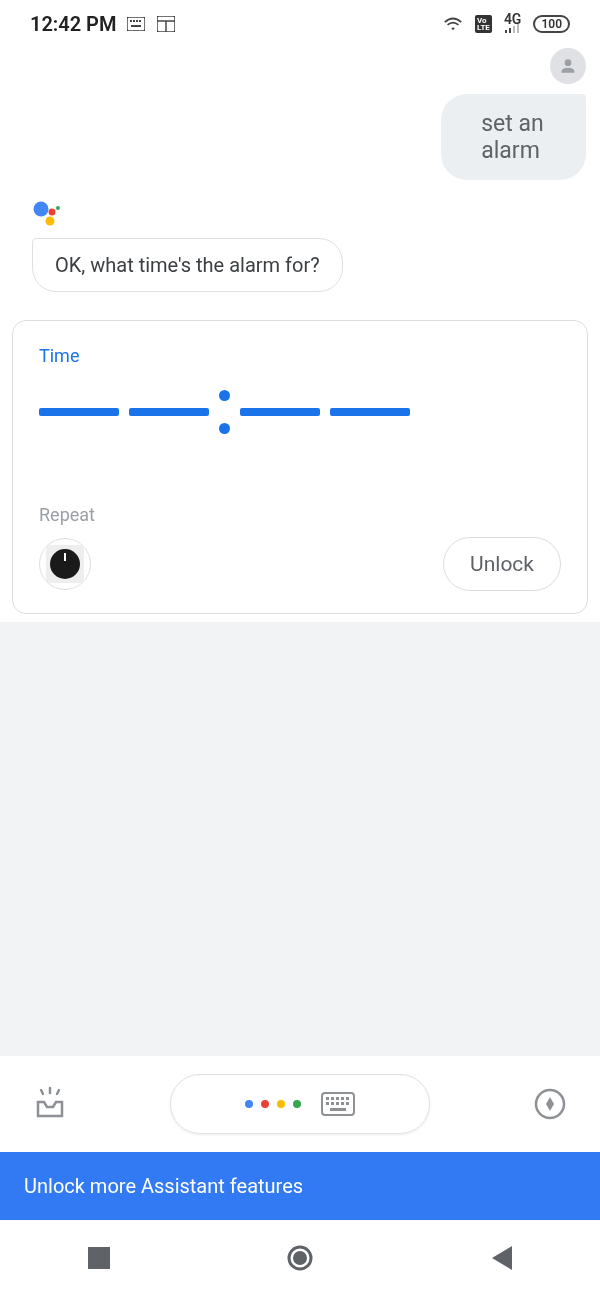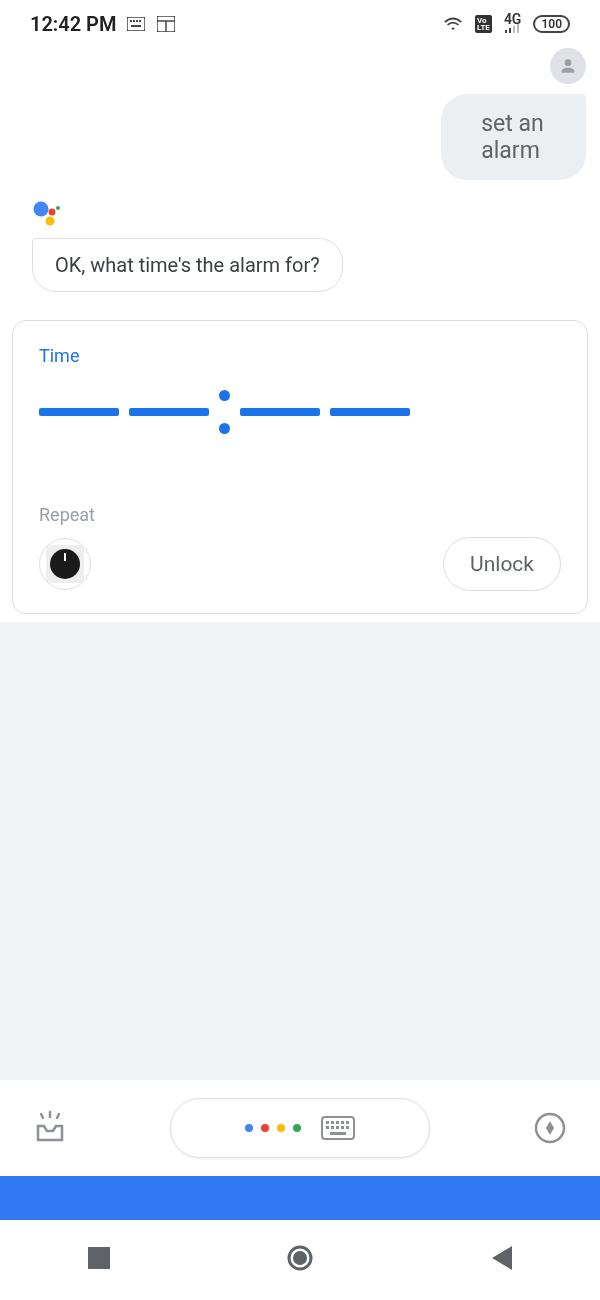--- a/index.html
+++ b/index.html
@@ -192,20 +192,21 @@
   </div>
   <div class="compass-btn">
     <svg width="34" height="34" viewBox="0 0 34 34">
         <circle cx="17" cy="17" r="14" fill="none" stroke="#8d9196" stroke-width="2.5"></circle>
         <polygon points="17,10 21,17 17,24 13,17" fill="#8d9196"></polygon>
       </svg>
   </div>
 </div>
 
 <div class="banner">
+  <div class="banner-text">Unlock more Assistant features</div>
 </div>
 
 <div class="navbar">
   <div class="nav-shape">
     <svg width="22" height="22">
         <rect width="22" height="22" fill="#5f6368"></rect>
       </svg>
   </div>
   <div class="nav-shape">
     <svg width="30" height="30">

